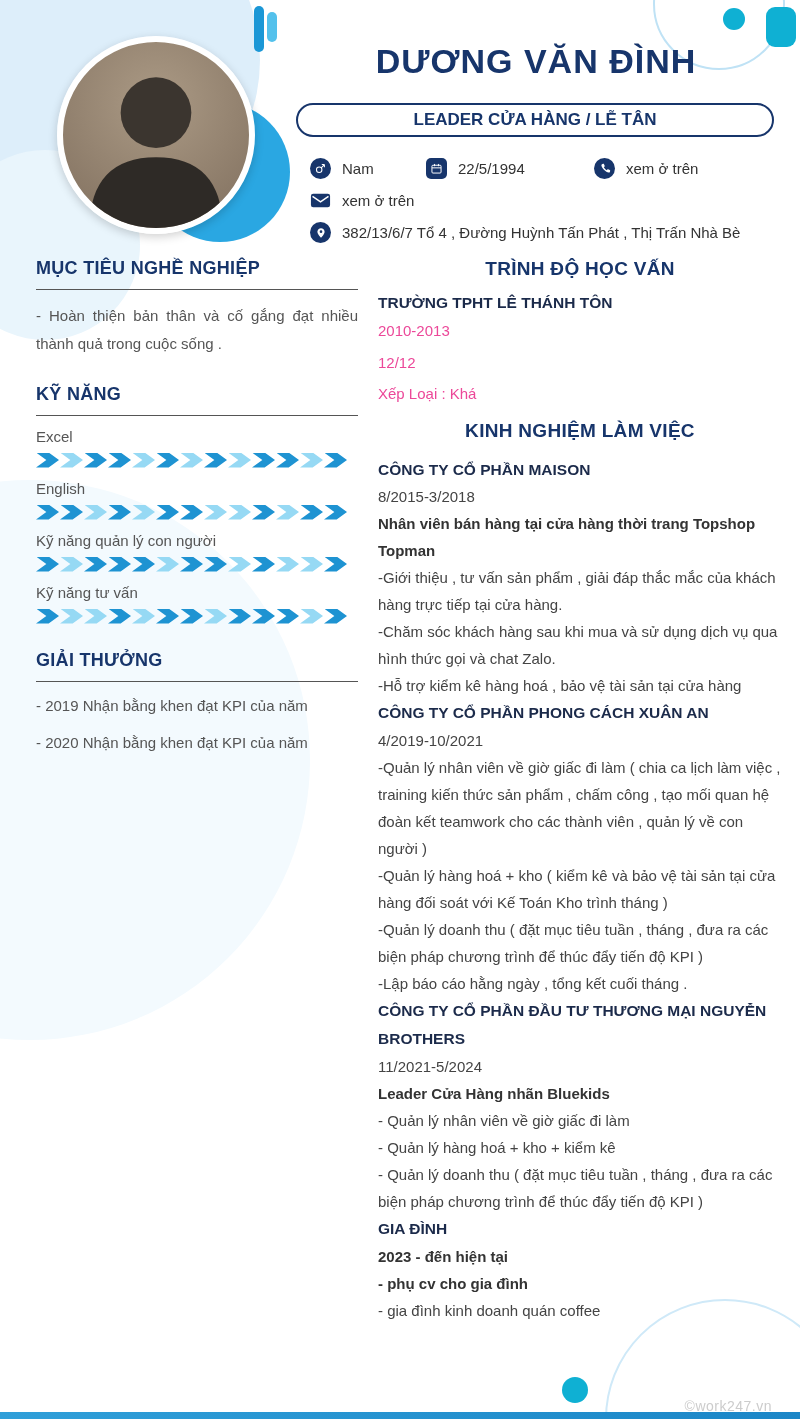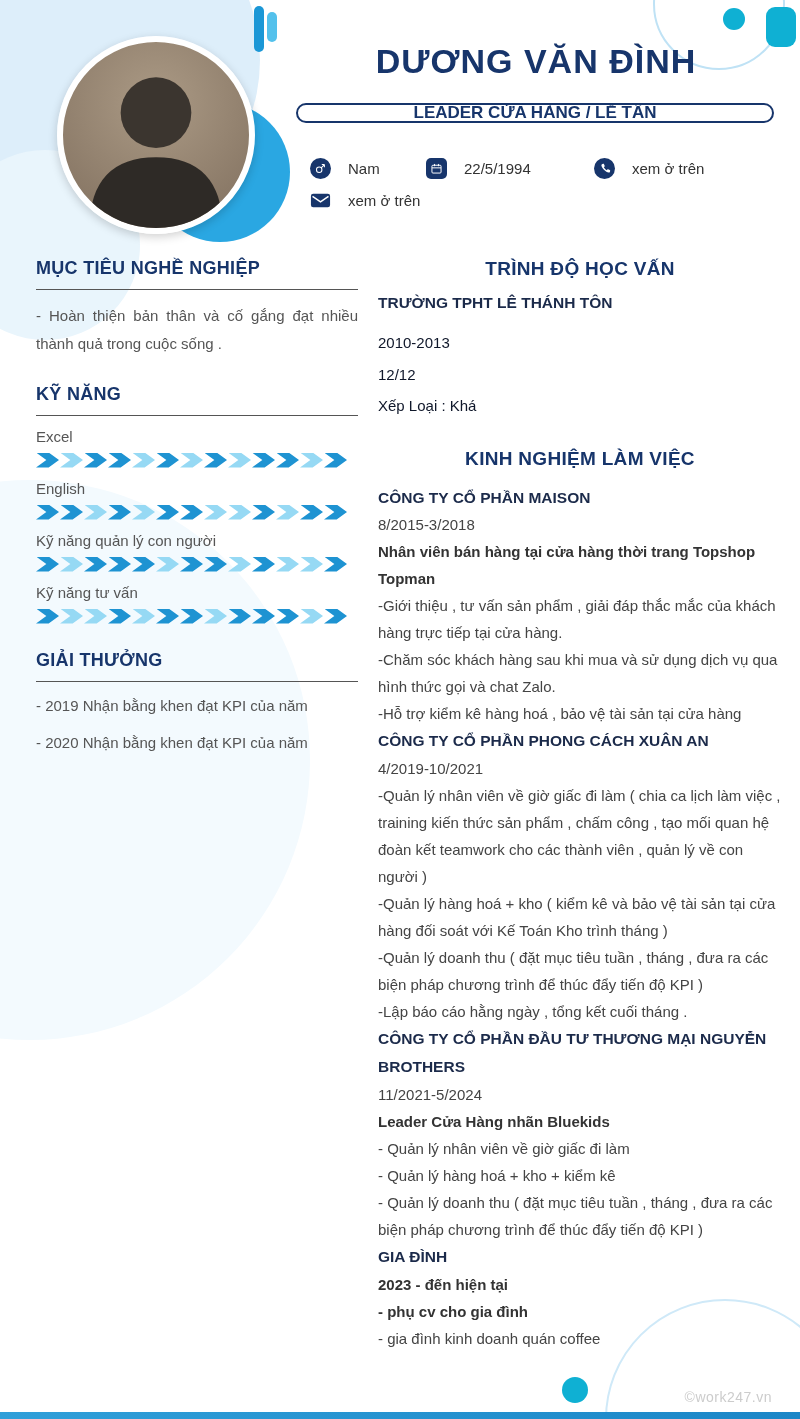--- a/index.html
+++ b/index.html
@@ -29,27 +29,27 @@
     border:6px solid #ffffff; overflow:hidden; z-index:3;
     box-shadow:0 3px 10px rgba(0,0,0,.18);
     background:radial-gradient(circle at 50% 32%, #ab9a85, #7f6e5d);
   }
   .photo svg { display:block; width:100%; height:100%; }
   .name {
     position:absolute; left:295px; top:42px; width:482px; margin:0; text-align:center;
     font-size:34px; font-weight:bold; color:#17356b; letter-spacing:1px; z-index:4;
   }
   .title-pill {
-    position:absolute; left:296px; top:103px; width:478px; height:20px;
+    position:absolute; left:296px; top:103px; width:478px; height:34px;
     border:2px solid #17356b; border-radius:18px; display:flex; align-items:center; justify-content:center;
     font-size:17px; font-weight:bold; color:#17356b; z-index:4; background:#fff;
   }
   .contact { position:absolute; left:299px; top:158px; width:488px; font-size:15px; color:#333; z-index:4; }
   .contact-row { display:flex; align-items:center; margin-bottom:13px; }
-  .contact-item { display:flex; align-items:center; gap:17px;padding-left:11px; }
+  .contact-item { display:flex; align-items:center; gap:11px;padding-left:11px; }
   .w-gender { width:116px; } .w-birth { width:168px; }
   .badge {
     width:21px; height:21px; border-radius:50%; background:#17356b; color:#fff;
     display:flex; align-items:center; justify-content:center; flex:0 0 auto;
   }
   .badge-square { border-radius:5px; }
   .icon-plain { display:flex; align-items:center; flex:0 0 auto; }
 
   
   .content { position:absolute; left:36px; top:258px; width:746px; display:flex; gap:20px; z-index:2; }
@@ -67,32 +67,32 @@
   .chevrons { display:flex; }
   .chev {
     width:23px; height:15px; margin-right:1px; flex:0 0 auto;
     clip-path:polygon(0 0, 55% 0, 100% 50%, 55% 100%, 0 100%, 45% 50%);
   }
   .chev-dark { background:#1e93d2; }
   .chev-light { background:#96d9f4; }
   .award { font-size:15px; color:#555; line-height:1.6; margin:0 0 13px; }
 
   .section-heading-right { font-size:19px; font-weight:bold; color:#17356b; text-align:center; margin:0 0 14px; letter-spacing:.3px; }
-  .exp-heading { margin-top:30px; }
-  .edu-school { font-weight:bold; color:#1b2a4a; font-size:15.5px; margin:0 0 20px; }
-  .edu-line { font-size:15px; color:#0f172a; margin:0 0 9px; line-height:1.5; }
+  .exp-heading { margin-top:14px; }
+  .edu-school { font-weight:bold; color:#1b2a4a; font-size:15.5px; margin:0 0 8px; }
+  .edu-line { font-size:15px; color:#ec4899; margin:0 0 9px; line-height:1.5; }
 
   .job p { margin:0; }
   .job-company { font-weight:bold; color:#1b2a4a; font-size:15.5px; line-height:1.8; }
   .job-period { font-size:15px; color:#444; line-height:1.8; }
   .job-role { font-weight:bold; color:#333; font-size:15px; line-height:1.8; }
   .job-bullet { font-size:15px; color:#444; line-height:1.8; }
   .job:last-child .job-period, .job:last-child .job-role { font-weight:bold; color:#333; }
 
-  .watermark { position:absolute; right:28px; bottom:14px; font-size:14px; color:#cccccc; z-index:5; letter-spacing:.5px; }
+  .watermark { position:absolute; right:28px; bottom:5px; font-size:14px; color:#cccccc; z-index:5; letter-spacing:.5px; }
 </style>
 </head>
 <body>
 
 <div class="page">
 
   <div class="circle" id="deco-tl1"></div>
   <div class="circle" id="deco-tl2"></div>
   <div class="circle" id="deco-mid"></div>
   <div class="circle" id="deco-crescent"></div>
@@ -152,20 +152,31 @@
       <div class="contact-item">
         <span class="icon-plain">
           <svg viewBox="0 0 22 16" width="21" height="15">
               <rect x="0.8" y="0.8" width="20.4" height="14.4" rx="2.5" fill="#17356b"></rect>
               <path d="M2.5 3.5 L11 9.5 L19.5 3.5" fill="none" stroke="#fff" stroke-width="1.6"></path>
             </svg>
         </span>
         <span>xem ở trên</span>
       </div>
     </div>
+    <div class="contact-row">
+      <div class="contact-item">
+        <span class="badge">
+          <svg viewBox="0 0 20 20" width="12" height="12">
+              <path d="M10 2 C6.7 2 4 4.7 4 8 c0 4.5 6 10 6 10 s6-5.5 6-10 c0-3.3-2.7-6-6-6z" fill="#fff"></path>
+              <circle cx="10" cy="7.8" r="2.2" fill="#17356b"></circle>
+            </svg>
+        </span>
+        <span>382/13/6/7 Tổ 4 , Đường Huỳnh Tấn Phát , Thị Trấn Nhà Bè</span>
+      </div>
+    </div>
   </div>
 
   <div class="content">
 
     <div class="col-left">
       <section>
         <h2 class="section-heading-left">MỤC TIÊU NGHỀ NGHIỆP</h2>
         <p class="objective-text">- Hoàn thiện bản thân và cố gắng đạt nhiều thành quả trong cuộc sống .</p>
       </section>
 

